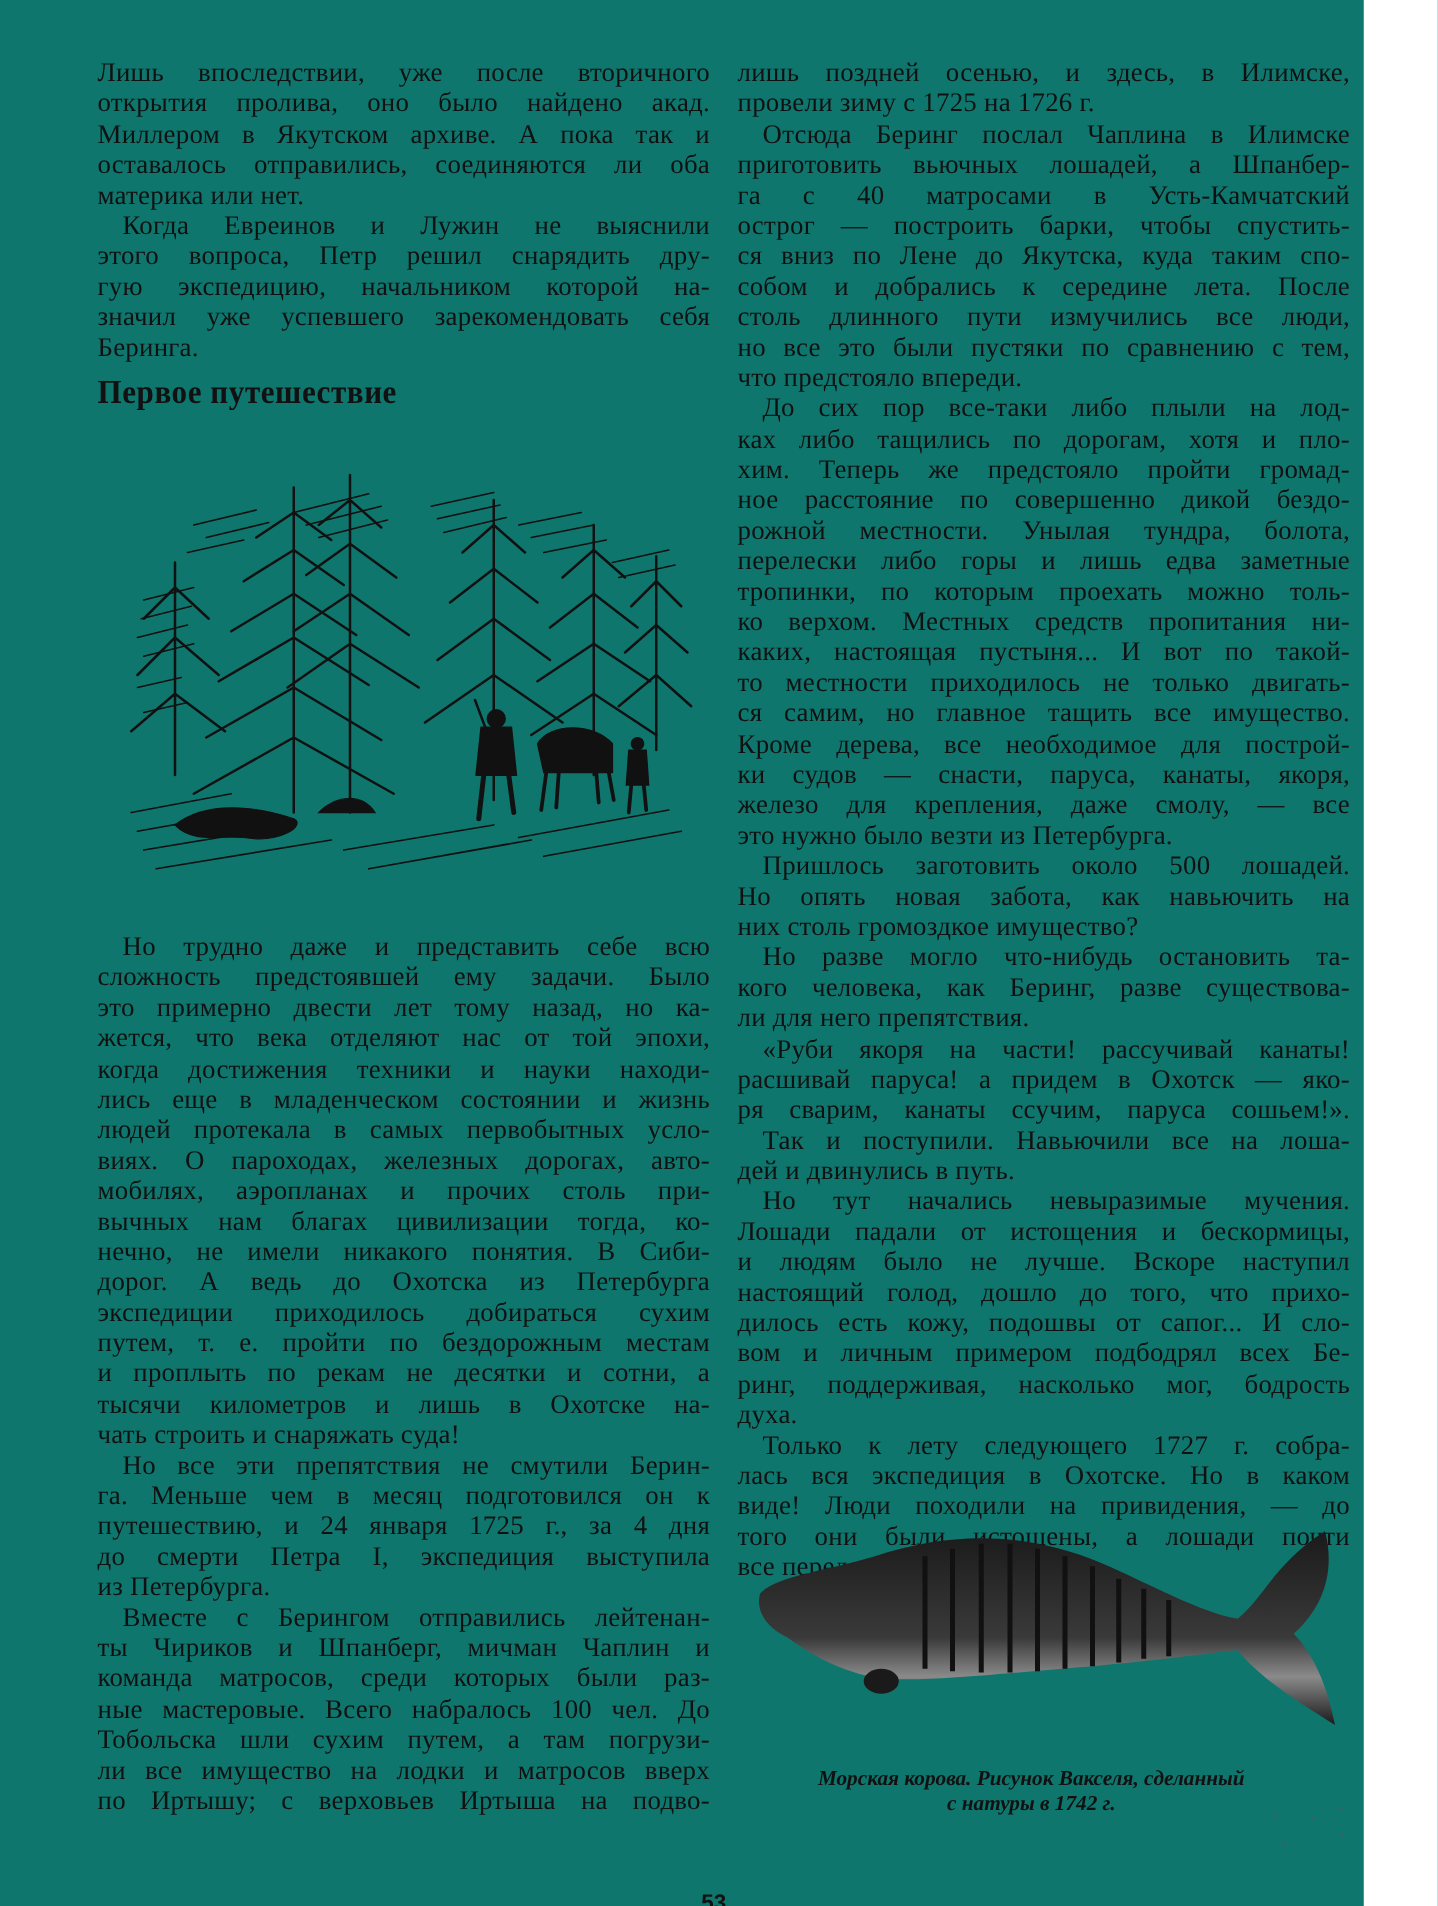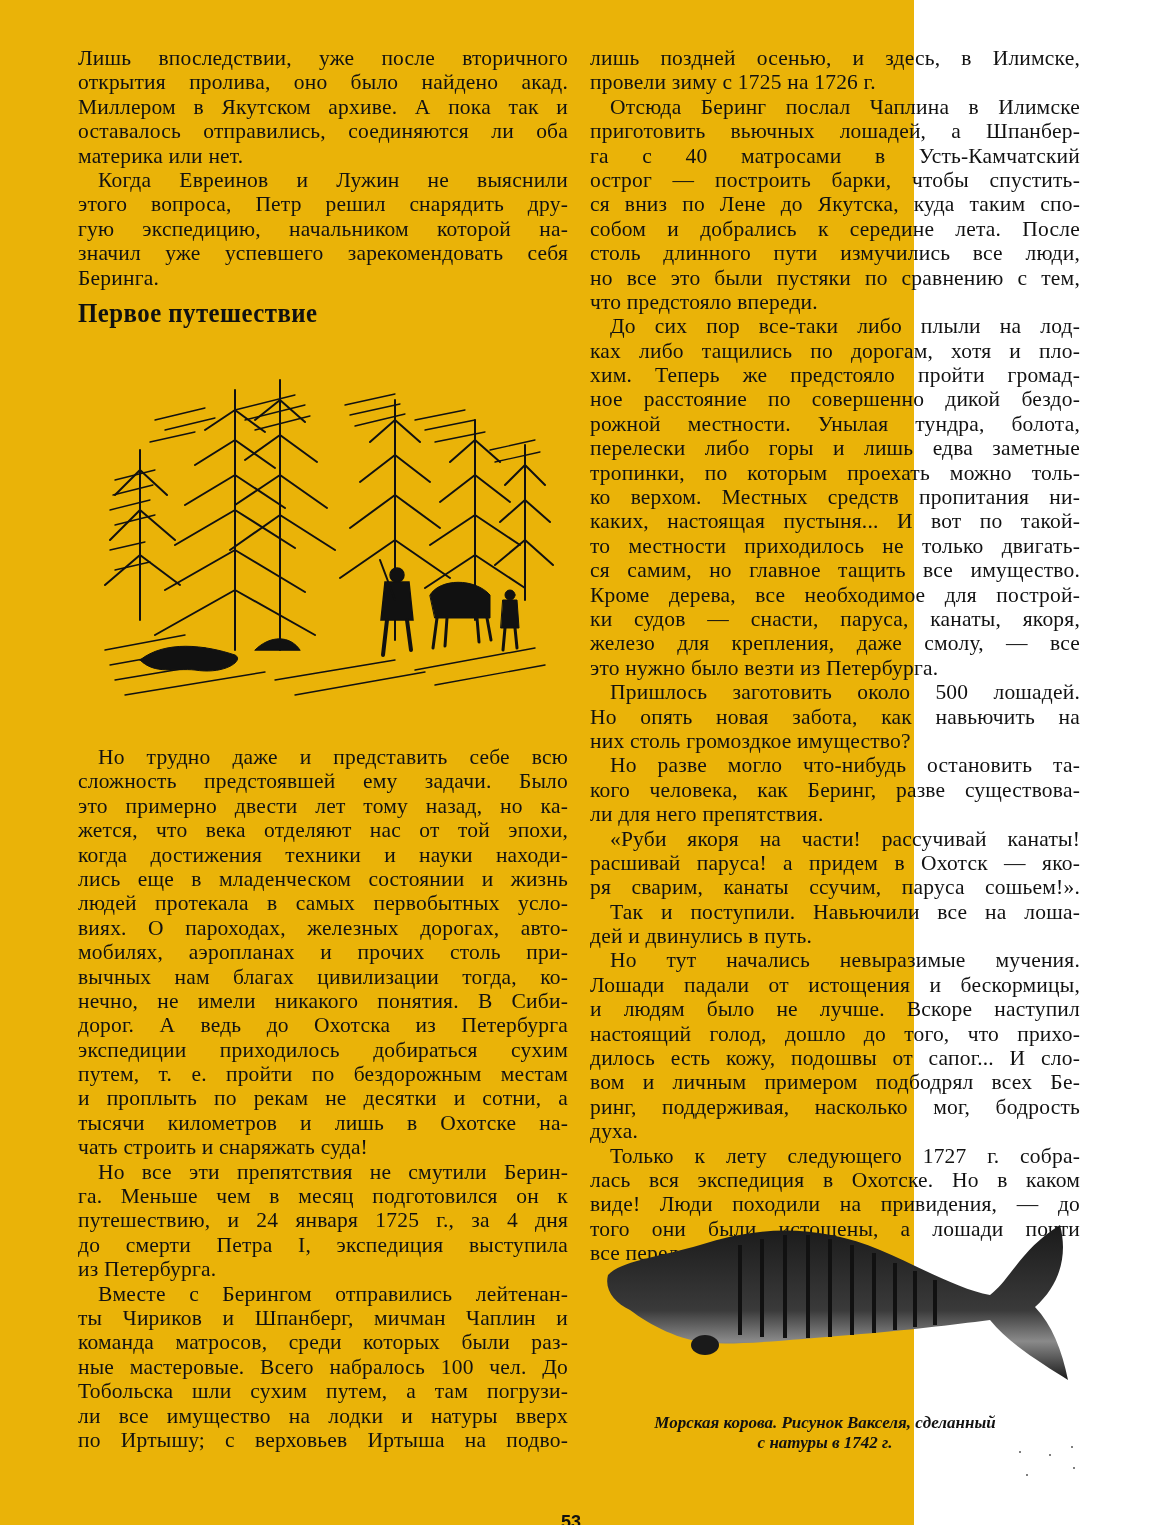--- a/index.html
+++ b/index.html
@@ -11,22 +11,22 @@
       width: 1150px;
       height: 1525px;
       position: relative;
       overflow: hidden;
       font-family: "Liberation Serif", "DejaVu Serif", serif;
       color: #111111;
     }
     .page {
       position: absolute;
       left: 0; top: 0;
-      width: 914px; height: 1525px;
-      background: #eab308;
+      width: 1091px; height: 1525px;
+      background: #0f766e;
     }
     .col {
       position: absolute;
       top: 46px;
       width: 490px;
     }
     .col-left { left: 78px; }
     .col-right { left: 590px; }
     .line {
       display: block;
@@ -191,21 +191,21 @@
       <span class="line indent">Но все эти препятствия не смутили Берин-</span>
       <span class="line">га. Меньше чем в месяц подготовился он к</span>
       <span class="line">путешествию, и 24 января 1725 г., за 4 дня</span>
       <span class="line">до смерти Петра I,  экспедиция  выступила</span>
       <span class="line last">из Петербурга.</span>
       <span class="line indent">Вместе с Берингом отправились лейтенан-</span>
       <span class="line">ты Чириков и Шпанберг, мичман Чаплин и</span>
       <span class="line">команда матросов, среди которых были раз-</span>
       <span class="line">ные мастеровые. Всего набралось 100 чел. До</span>
       <span class="line">Тобольска шли сухим путем, а там погрузи-</span>
-      <span class="line">ли все имущество на лодки и натуры вверх</span>
+      <span class="line">ли все имущество на лодки и матросов вверх</span>
       <span class="line">по Иртышу; с верховьев Иртыша на подво-</span>
     </div>
 
   <div class="col col-right" id="right-col">
       <span class="line">лишь поздней  осенью, и здесь,  в Илимске,</span>
       <span class="line last">провели зиму с 1725 на 1726 г.</span>
       <span class="line indent">Отсюда Беринг послал Чаплина в Илимске</span>
       <span class="line">приготовить вьючных лошадей, а Шпанбер-</span>
       <span class="line">га  с  40  матросами  в  Усть-Камчатский</span>
       <span class="line">острог — построить барки,  чтобы спустить-</span>

